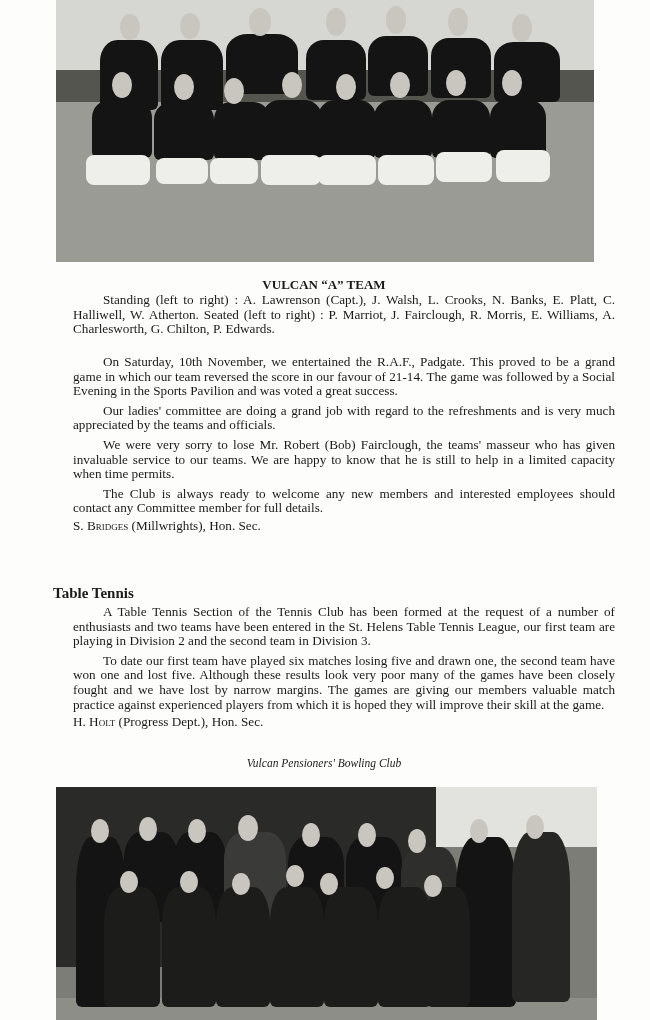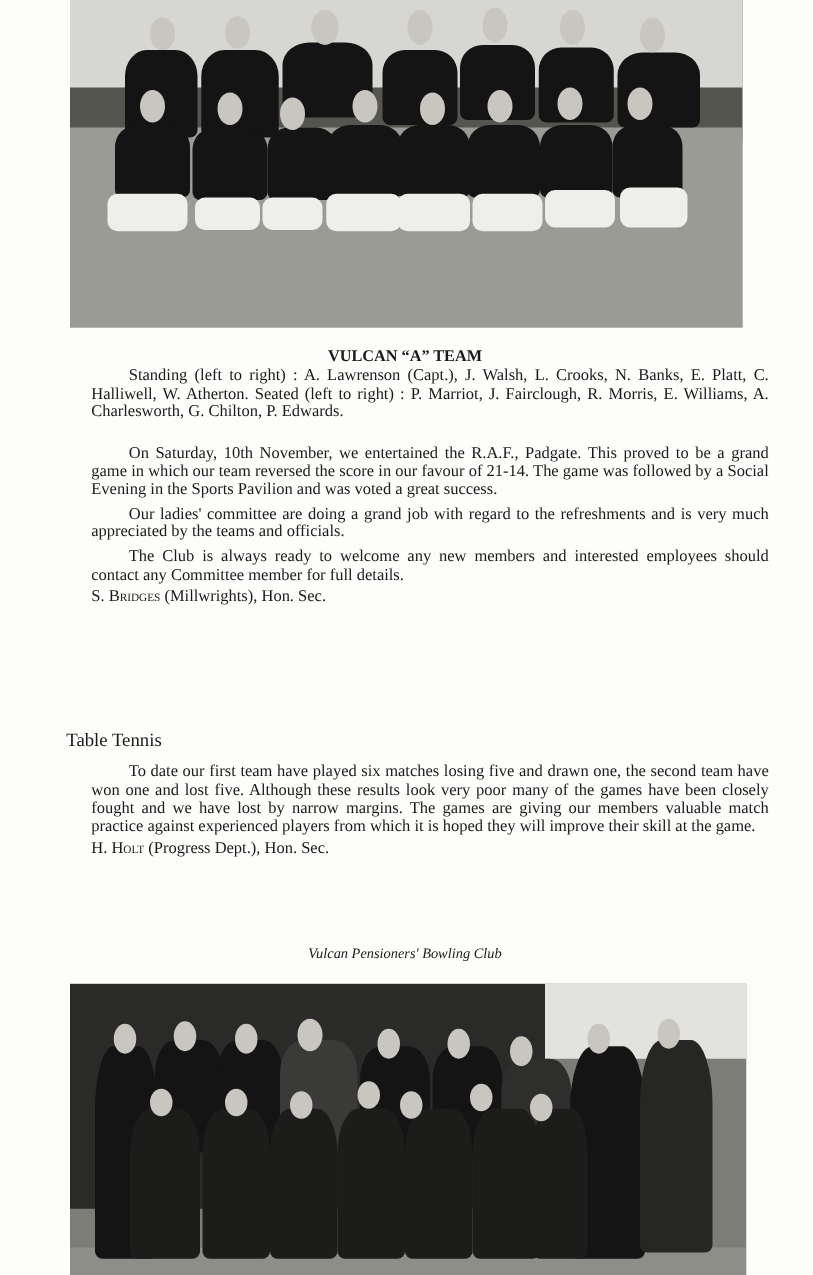--- a/index.html
+++ b/index.html
@@ -17,21 +17,21 @@
   .trees { position: absolute; left: 0; right: 0; background: #2a2a28; }
   .fig { position: absolute; background: #141414; border-radius: 30% 30% 6px 6px; }
   .head { position: absolute; background: #c9c6bf; border-radius: 50%; }
   .shorts { position: absolute; background: #eeeeea; border-radius: 8px; }
   .text { position: absolute; left: 53px; width: 542px; font-size: 13.2px; line-height: 14.6px; text-align: justify; margin-left: 20px; }
   .text p { margin: 0; text-indent: 30px; }
   .text p.gap { margin-top: 5px; }
   .caption-title { position: absolute; left: 53px; width: 542px; top: 277px; text-align: center; font-weight: bold; font-size: 13px; }
   .sig { text-align: left; margin-top: 3px; }
   .sc { font-variant: small-caps; }
-  .h2 { position: absolute; left: 53px; top: 585px; font-weight: normal; font-size: 15px; text-align: right; }
+  .h2 { position: absolute; left: 53px; top: 585px; font-weight: bold; font-size: 15px; text-align: right; }
   .ital-title { position: absolute; left: 53px; width: 542px; top: 757px; text-align: center; font-style: italic; font-size: 11.5px; }
 </style>
 </head>
 <body>
 
 <div class="photo photo-team">
   <div class="sky" style="height:95px;"></div>
   <div class="trees" style="top:70px;height:42px;background:#55554f;"></div>
   <div class="ground" style="height:160px;"></div>
 
@@ -77,26 +77,28 @@
 </div>
 
 <div class="caption-title">VULCAN “A” TEAM</div>
 <div class="text" style="top:293px;">
   <p>Standing (left to right) :  A. Lawrenson (Capt.), J. Walsh, L. Crooks, N. Banks, E. Platt, C. Halliwell, W. Atherton.  Seated (left to right) :  P. Marriot, J. Fairclough, R. Morris, E. Williams, A. Charlesworth, G. Chilton, P. Edwards.</p>
 </div>
 
 <div class="text" style="top:355px;">
   <p>On Saturday, 10th November, we entertained the R.A.F., Padgate.  This proved to be a grand game in which our team reversed the score in our favour of 21-14. The game was followed by a Social Evening in the Sports Pavilion and was voted a great success.</p>
   <p class="gap">Our ladies' committee are doing a grand job with regard to the refreshments and is very much appreciated by the teams and officials.</p>
+  <p class="gap">We were very sorry to lose Mr. Robert (Bob) Fairclough, the teams' masseur who has given invaluable service to our teams.  We are happy to know that he is still to help in a limited capacity when time permits.</p>
   <p class="gap">The Club is always ready to welcome any new members and interested employees should contact any Committee member for full details.</p>
   <div class="sig"><span class="sc">S. Bridges</span><span> (Millwrights), Hon. Sec.</span></div>
 </div>
 
 <div class="h2">Table Tennis</div>
 <div class="text" style="top:605px;">
+  <p>A Table Tennis Section of the Tennis Club has been formed at the request of a number of enthusiasts and two teams have been entered in the St. Helens Table Tennis League, our first team are playing in Division 2 and the second team in Division 3.</p>
   <p class="gap">To date our first team have played six matches losing five and drawn one, the second team have won one and lost five.  Although these results look very poor many of the games have been closely fought and we have lost by narrow margins.  The games are giving our members valuable match practice against experienced players from which it is hoped they will improve their skill at the game.</p>
   <div class="sig"><span class="sc">H. Holt</span><span> (Progress Dept.), Hon. Sec.</span></div>
 </div>
 
 <div class="ital-title">Vulcan Pensioners' Bowling Club</div>
 
 <div class="photo photo-bowls">
   <div class="sky" style="height:60px;background:#e2e2de;"></div>
   <div class="trees" style="top:0;height:180px;width:380px;border-radius:0 0 40px 0;"></div>
   <div class="ground" style="height:22px;background:#8e8e89;"></div>

